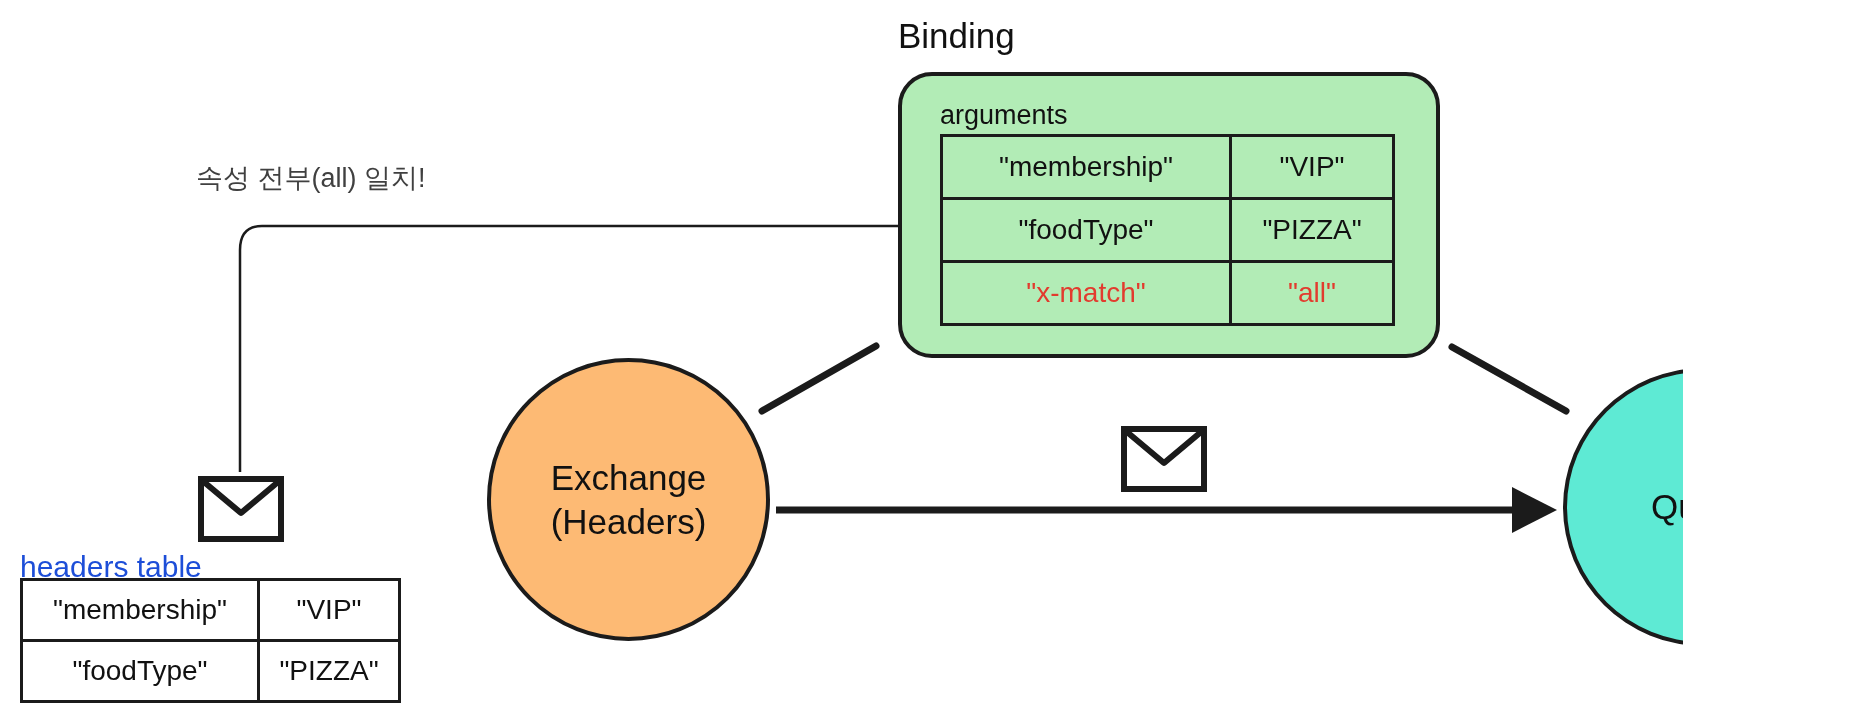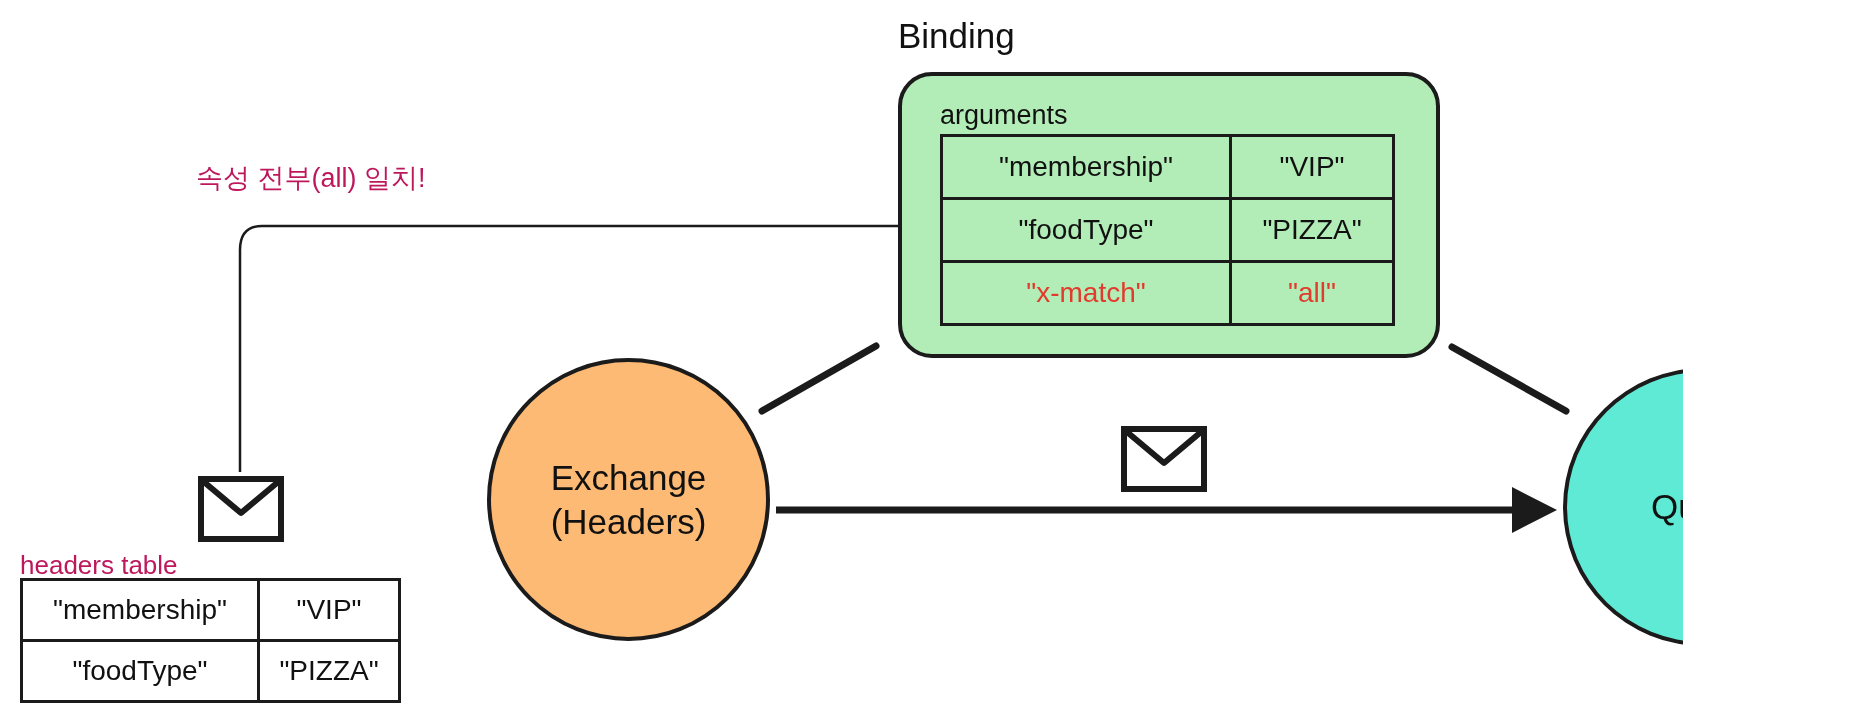--- a/index.html
+++ b/index.html
@@ -77,22 +77,22 @@
   }
   #arguments-table td.k { width: 286px; }
   #arguments-table td.v { width: 160px; }
   #arguments-table tr.highlight td { color: #e23b2e; }
 
   
   #headers-label {
     position: absolute;
     left: 20px;
     top: 550px;
-    font-size: 26px;
-    color: #be185d;
+    font-size: 30px;
+    color: #1d4ed8;
     white-space: nowrap;
   }
   #headers-table {
     position: absolute;
     left: 20px;
     top: 578px;
     width: 372px;
     height: 122px;
     border-collapse: collapse;
     table-layout: fixed;
@@ -109,21 +109,21 @@
   }
   #headers-table td.k { width: 234px; }
   #headers-table td.v { width: 138px; }
 
   
   #match-note {
     position: absolute;
     left: 196px;
     top: 160px;
     font-size: 27px;
-    color: #be185d;
+    color: #404040;
     white-space: nowrap;
   }
 
   
   .node-circle {
     position: absolute;
     border: 4px solid #1b1b1b;
     border-radius: 50%;
     box-sizing: border-box;
     display: flex;

